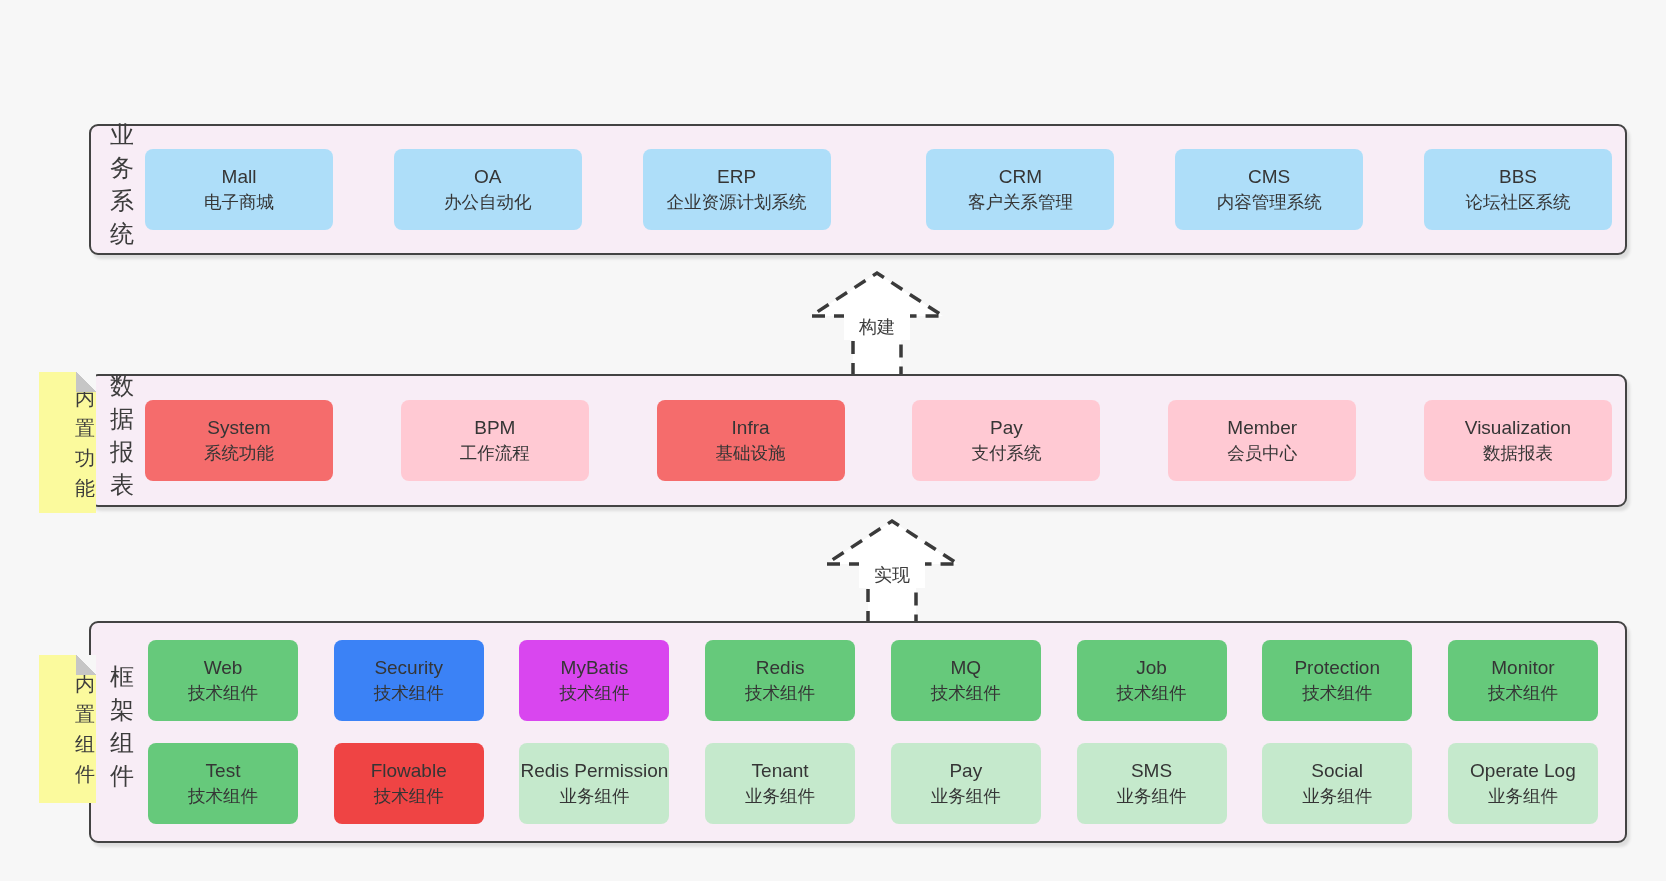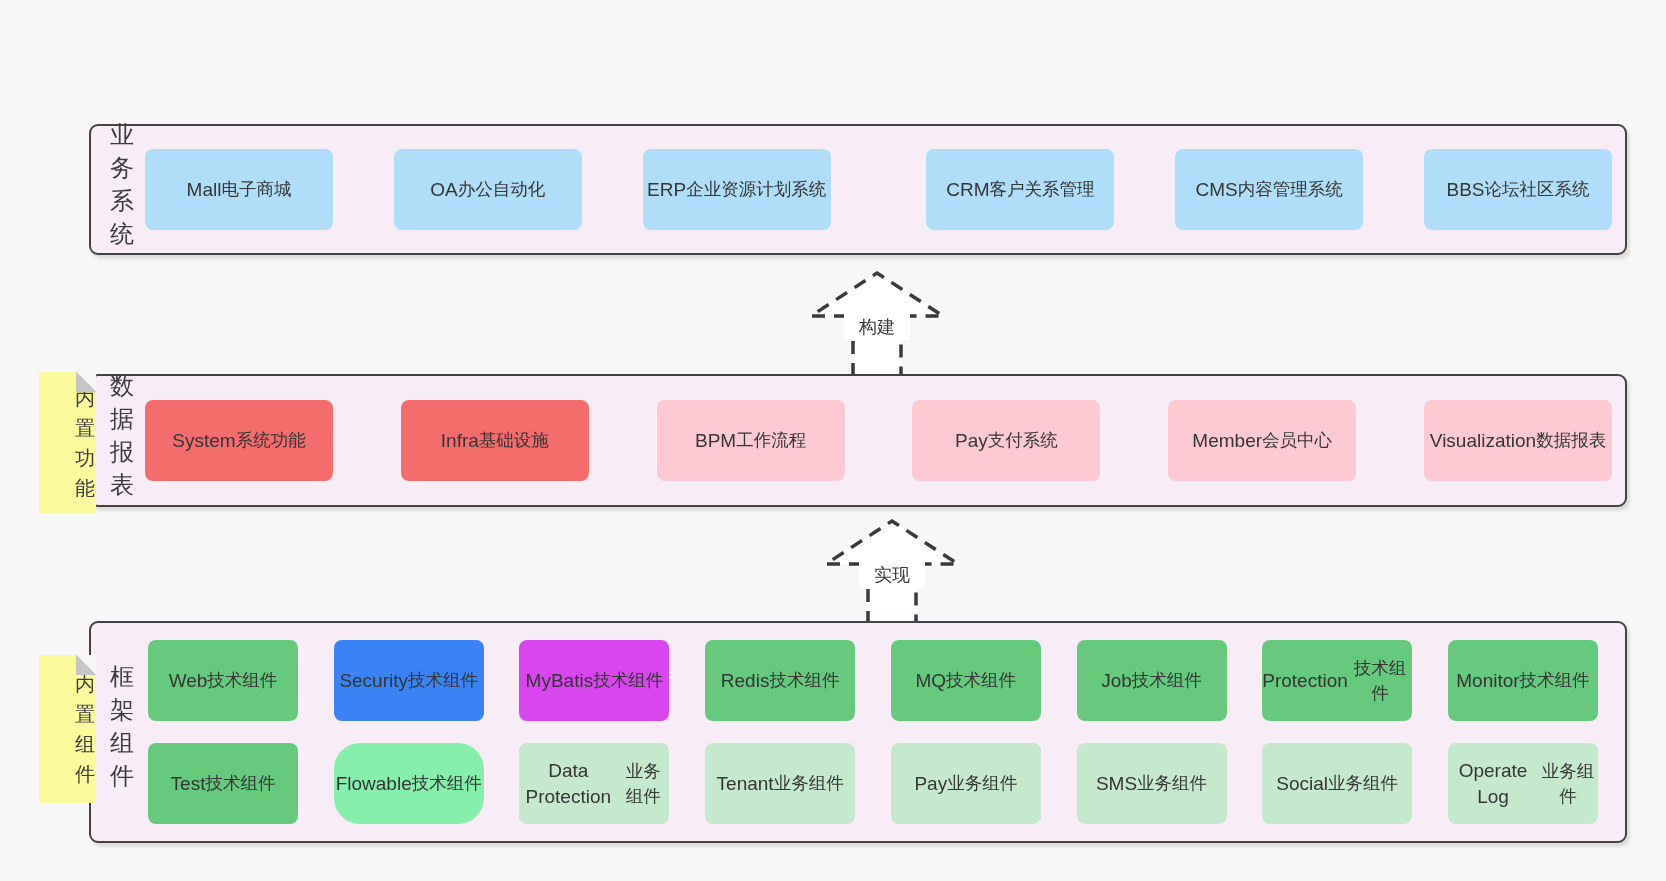--- a/index.html
+++ b/index.html
@@ -18,21 +18,21 @@
                     display:flex; align-items:center; justify-content:center; }
   .band-label-col span { display:block; width:27px; font-size:24px; line-height:33px;
                          color:#3c3c3c; text-align:center; word-break:break-all; }
 
   .rows { position:absolute; top:0; bottom:0; display:flex; flex-direction:column;
           justify-content:center; gap:22px; }
   #band1 .rows, #band2 .rows { left:54px; right:13px; }
   #band3 .rows { left:57px; right:27px; }
   .row { display:flex; justify-content:space-between; }
 
-  .box { border-radius:8px; display:flex; flex-direction:row; align-items:center;
+  .box { border-radius:8px; display:flex; flex-direction:column; align-items:center;
          justify-content:center; text-align:center; color:#353535; height:81px; }
   #band1 .box, #band2 .box { width:188px; }
   #band3 .box { width:150px; }
   .box .t { font-size:19px; line-height:26px; }
   .box .s { font-size:17.5px; line-height:25px; }
 
   
   .note { position:absolute; width:57px; background:#fbfa9d; z-index:5;
           display:flex; align-items:center; justify-content:flex-end; }
   #note2 { left:39px; top:372px; height:141px; }
@@ -106,27 +106,27 @@
   <div class="band" id="band2">
     <div class="band-label-col">
       <span>数据报表</span>
     </div>
     <div class="rows">
         <div class="row">
           <div class="box" style="background: rgb(245, 108, 108);">
             <div class="t">System</div>
             <div class="s">系统功能</div>
           </div>
+          <div class="box" style="background: rgb(255, 201, 211);">
+            <div class="t">BPM</div>
+            <div class="s">工作流程</div>
+          </div>
           <div class="box" style="background: rgb(245, 108, 108);">
             <div class="t">Infra</div>
             <div class="s">基础设施</div>
-          </div>
-          <div class="box" style="background: rgb(255, 201, 211);">
-            <div class="t">BPM</div>
-            <div class="s">工作流程</div>
           </div>
           <div class="box" style="background: rgb(255, 201, 211);">
             <div class="t">Pay</div>
             <div class="s">支付系统</div>
           </div>
           <div class="box" style="background: rgb(255, 201, 211);">
             <div class="t">Member</div>
             <div class="s">会员中心</div>
           </div>
           <div class="box" style="background: rgb(255, 201, 211);">
@@ -187,26 +187,26 @@
           <div class="box" style="background: rgb(102, 201, 123);">
             <div class="t">Monitor</div>
             <div class="s">技术组件</div>
           </div>
         </div>
         <div class="row">
           <div class="box" style="background: rgb(102, 201, 123);">
             <div class="t">Test</div>
             <div class="s">技术组件</div>
           </div>
-          <div class="box" style="background: #86efac; border-radius: 26px;">
+          <div class="box" style="background: #ef4444;">
             <div class="t">Flowable</div>
             <div class="s">技术组件</div>
           </div>
           <div class="box" style="background: rgb(197, 233, 204);">
-            <div class="t">Data Protection</div>
+            <div class="t">Redis Permission</div>
             <div class="s">业务组件</div>
           </div>
           <div class="box" style="background: rgb(197, 233, 204);">
             <div class="t">Tenant</div>
             <div class="s">业务组件</div>
           </div>
           <div class="box" style="background: rgb(197, 233, 204);">
             <div class="t">Pay</div>
             <div class="s">业务组件</div>
           </div>

